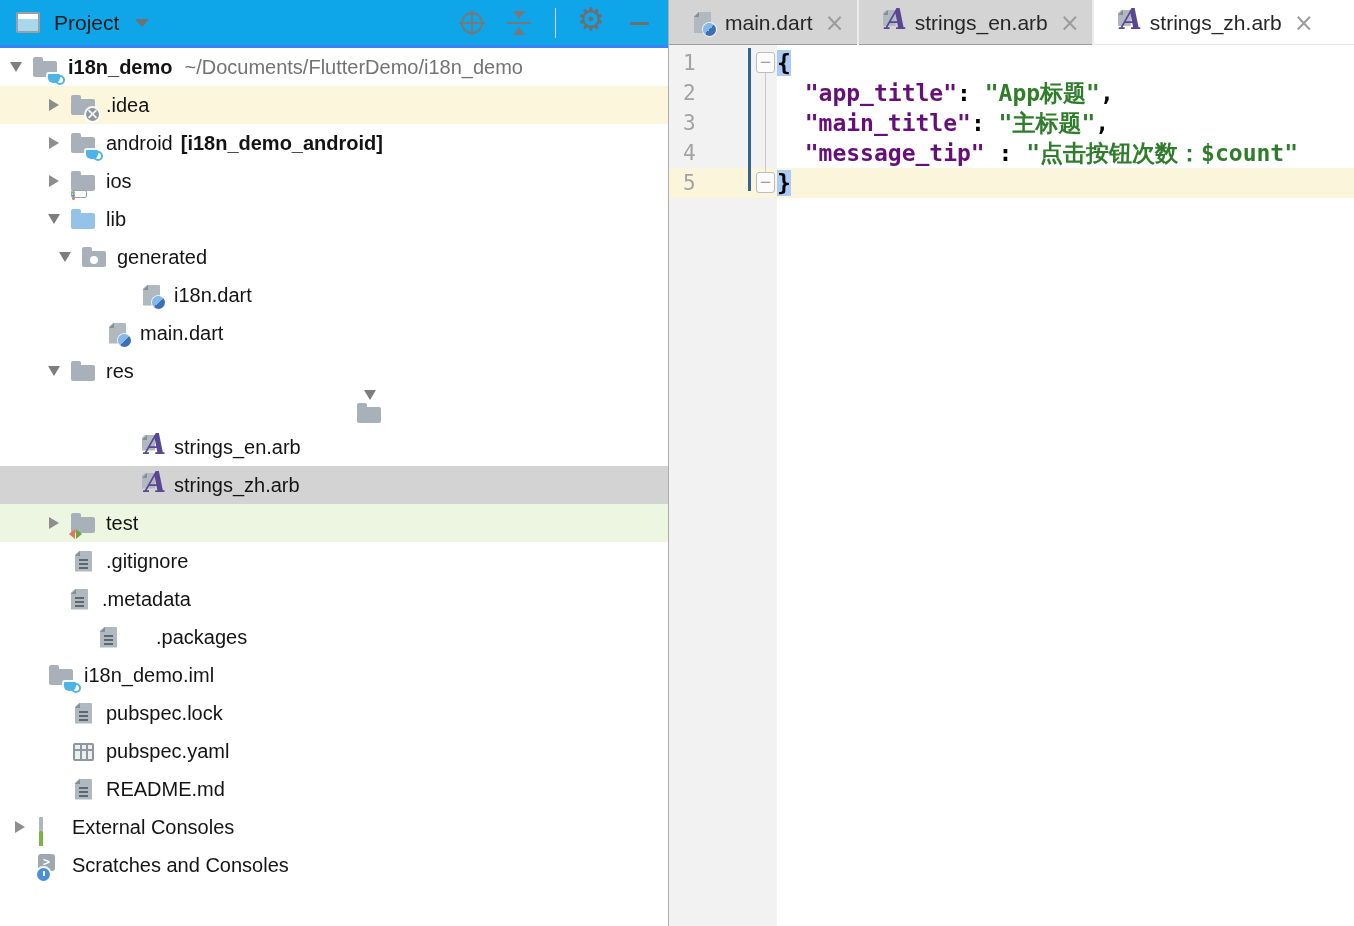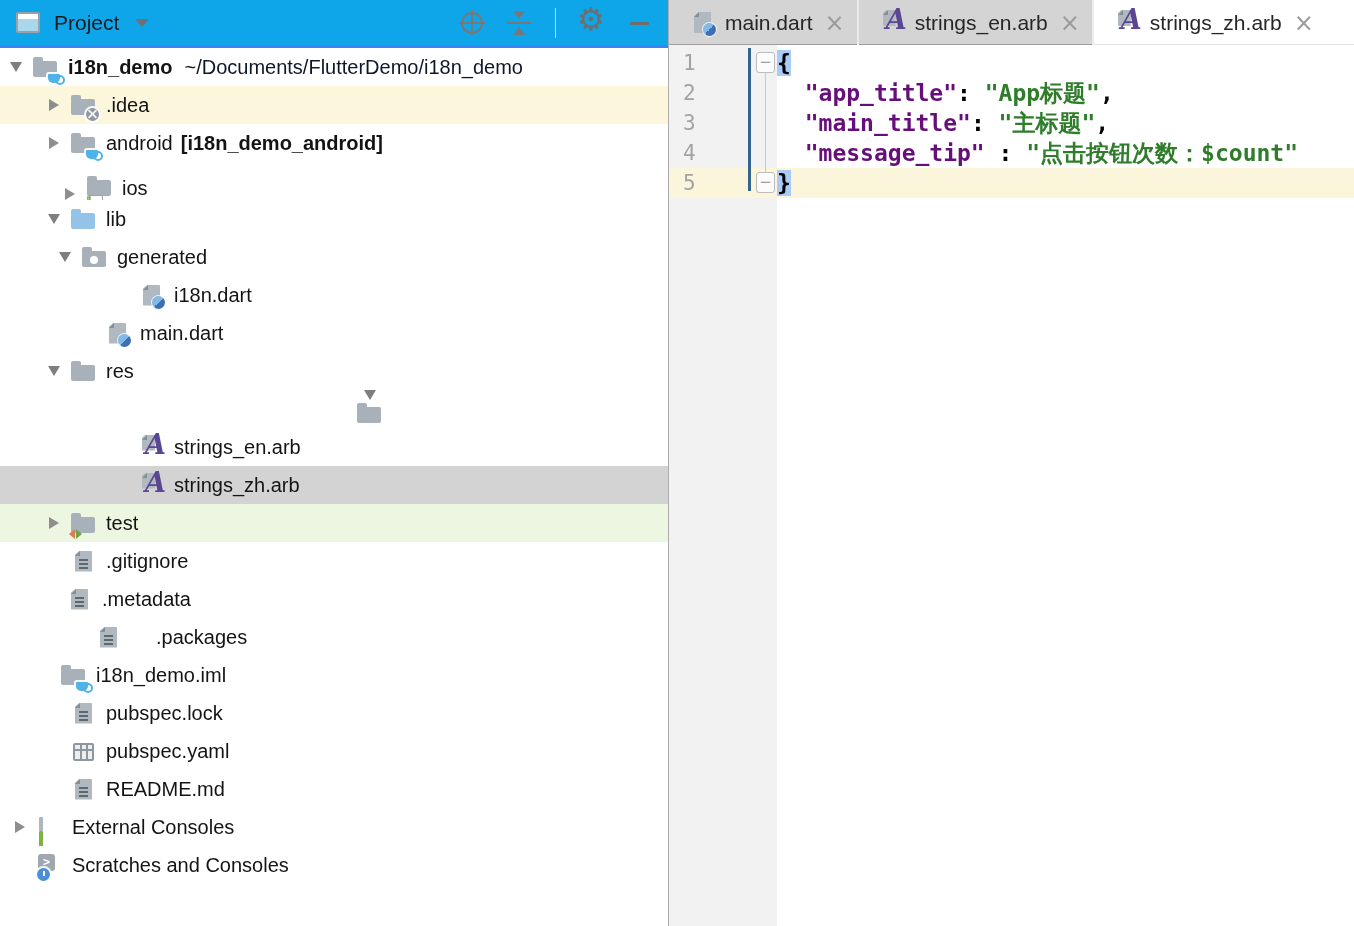--- a/index.html
+++ b/index.html
@@ -39,21 +39,21 @@
   .bg-yellow { background:var(--t-yellow); }
   .bg-green  { background:var(--t-green); }
   .bg-selected { background:var(--t-selected); }
   .arrow { width:32px; flex:none; display:flex; justify-content:center; }
   .arrow.right::before { content:""; width:0; height:0; border-top:6px solid transparent;
       border-bottom:6px solid transparent; border-left:10px solid #8E8E8E; }
   .arrow.down::before { content:""; width:0; height:0; border-left:6px solid transparent;
       border-right:6px solid transparent; border-top:10px solid #7E7E7E; }
   .tlabel { font-size:20px; color:#141414; margin-left:8px; }
   .tlabel.b { font-weight:bold; }
-  .tpath { font-size:20px; color:#0f172a; margin-left:12px; }
+  .tpath { font-size:20px; color:#737373; margin-left:12px; }
 
   
   .icn { position:relative; width:28px; height:27px; flex:none; display:inline-block; }
   .icn i { display:block; position:absolute; }
   .folder { left:1px; top:7px; width:24px; height:16px; background:#A8B0B9; border-radius:2px; }
   .folder::before { content:""; position:absolute; top:-4px; left:0; width:10px; height:5px;
                     background:inherit; border-radius:2px 2px 0 0; }
   .c-blue { background:#93C3E6; } .c-orange { background:#EDA473; }
   .ovl { z-index:2; }
   .ovl-cup { right:0; bottom:-2px; width:12px; height:9px; background:#4FB3E8;
@@ -166,21 +166,21 @@
         </div>
         <div class="trow" style="padding-left: 38px;">
           <span class="arrow right"></span>
           <span class="icn">
             <i class="folder"></i>
             <i class="ovl ovl-cup"></i>
           </span>
           <span class="tlabel">android</span>
           <span class="tlabel b">[i18n_demo_android]</span>
         </div>
-        <div class="trow" style="padding-left: 54px; align-items: flex-end;">
+        <div class="trow" style="padding-left: 38px;">
           <span class="arrow right"></span>
           <span class="icn">
             <i class="folder"></i>
             <i class="ovl ovl-dots">
               <i></i>
               <i></i>
               <i></i>
             </i>
           </span>
           <span class="tlabel">ios</span>
@@ -268,21 +268,21 @@
           </span>
           <span class="tlabel">.metadata</span>
         </div>
         <div class="trow" style="padding-left: 38px; gap: 25px;">
           <span class="arrow"></span>
           <span class="icn">
             <i class="page pg-lines"></i>
           </span>
           <span class="tlabel">.packages</span>
         </div>
-        <div class="trow" style="padding-left: 28px;">
+        <div class="trow" style="padding-left: 16px;">
           <span class="arrow"></span>
           <span class="icn">
             <i class="folder"></i>
             <i class="ovl ovl-cup"></i>
           </span>
           <span class="tlabel">i18n_demo.iml</span>
         </div>
         <div class="trow" style="padding-left: 38px;">
           <span class="arrow"></span>
           <span class="icn">

